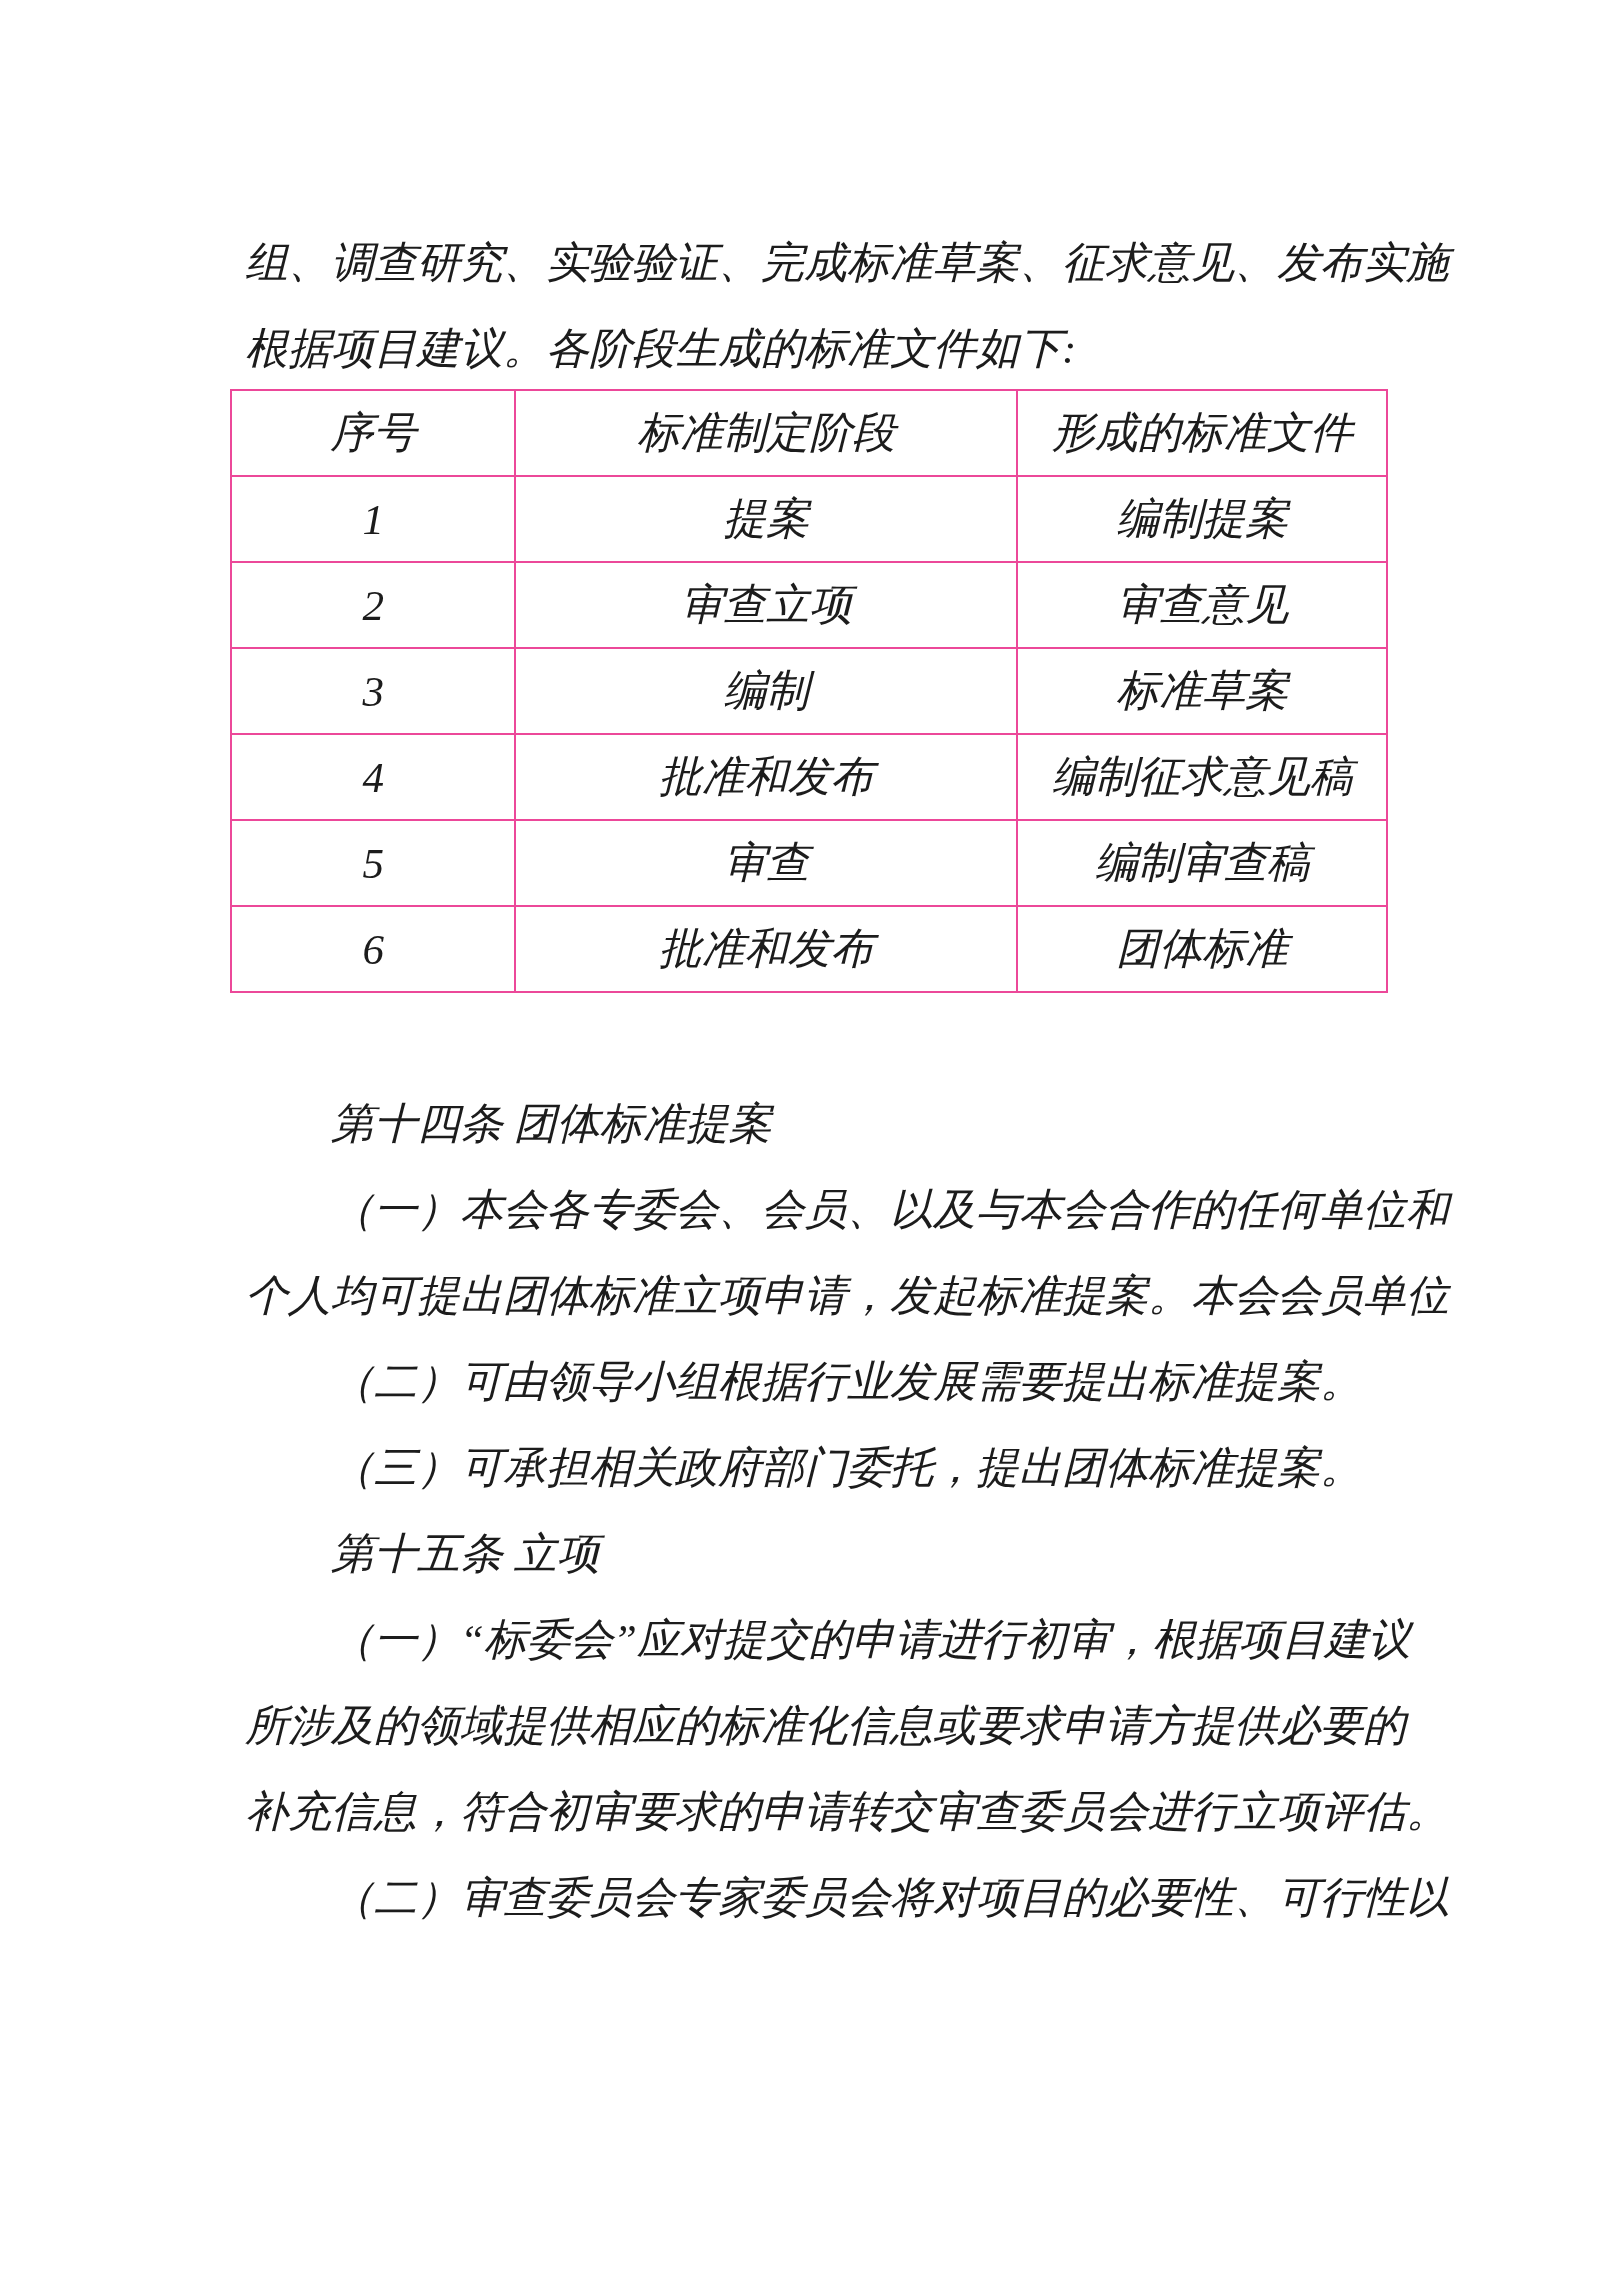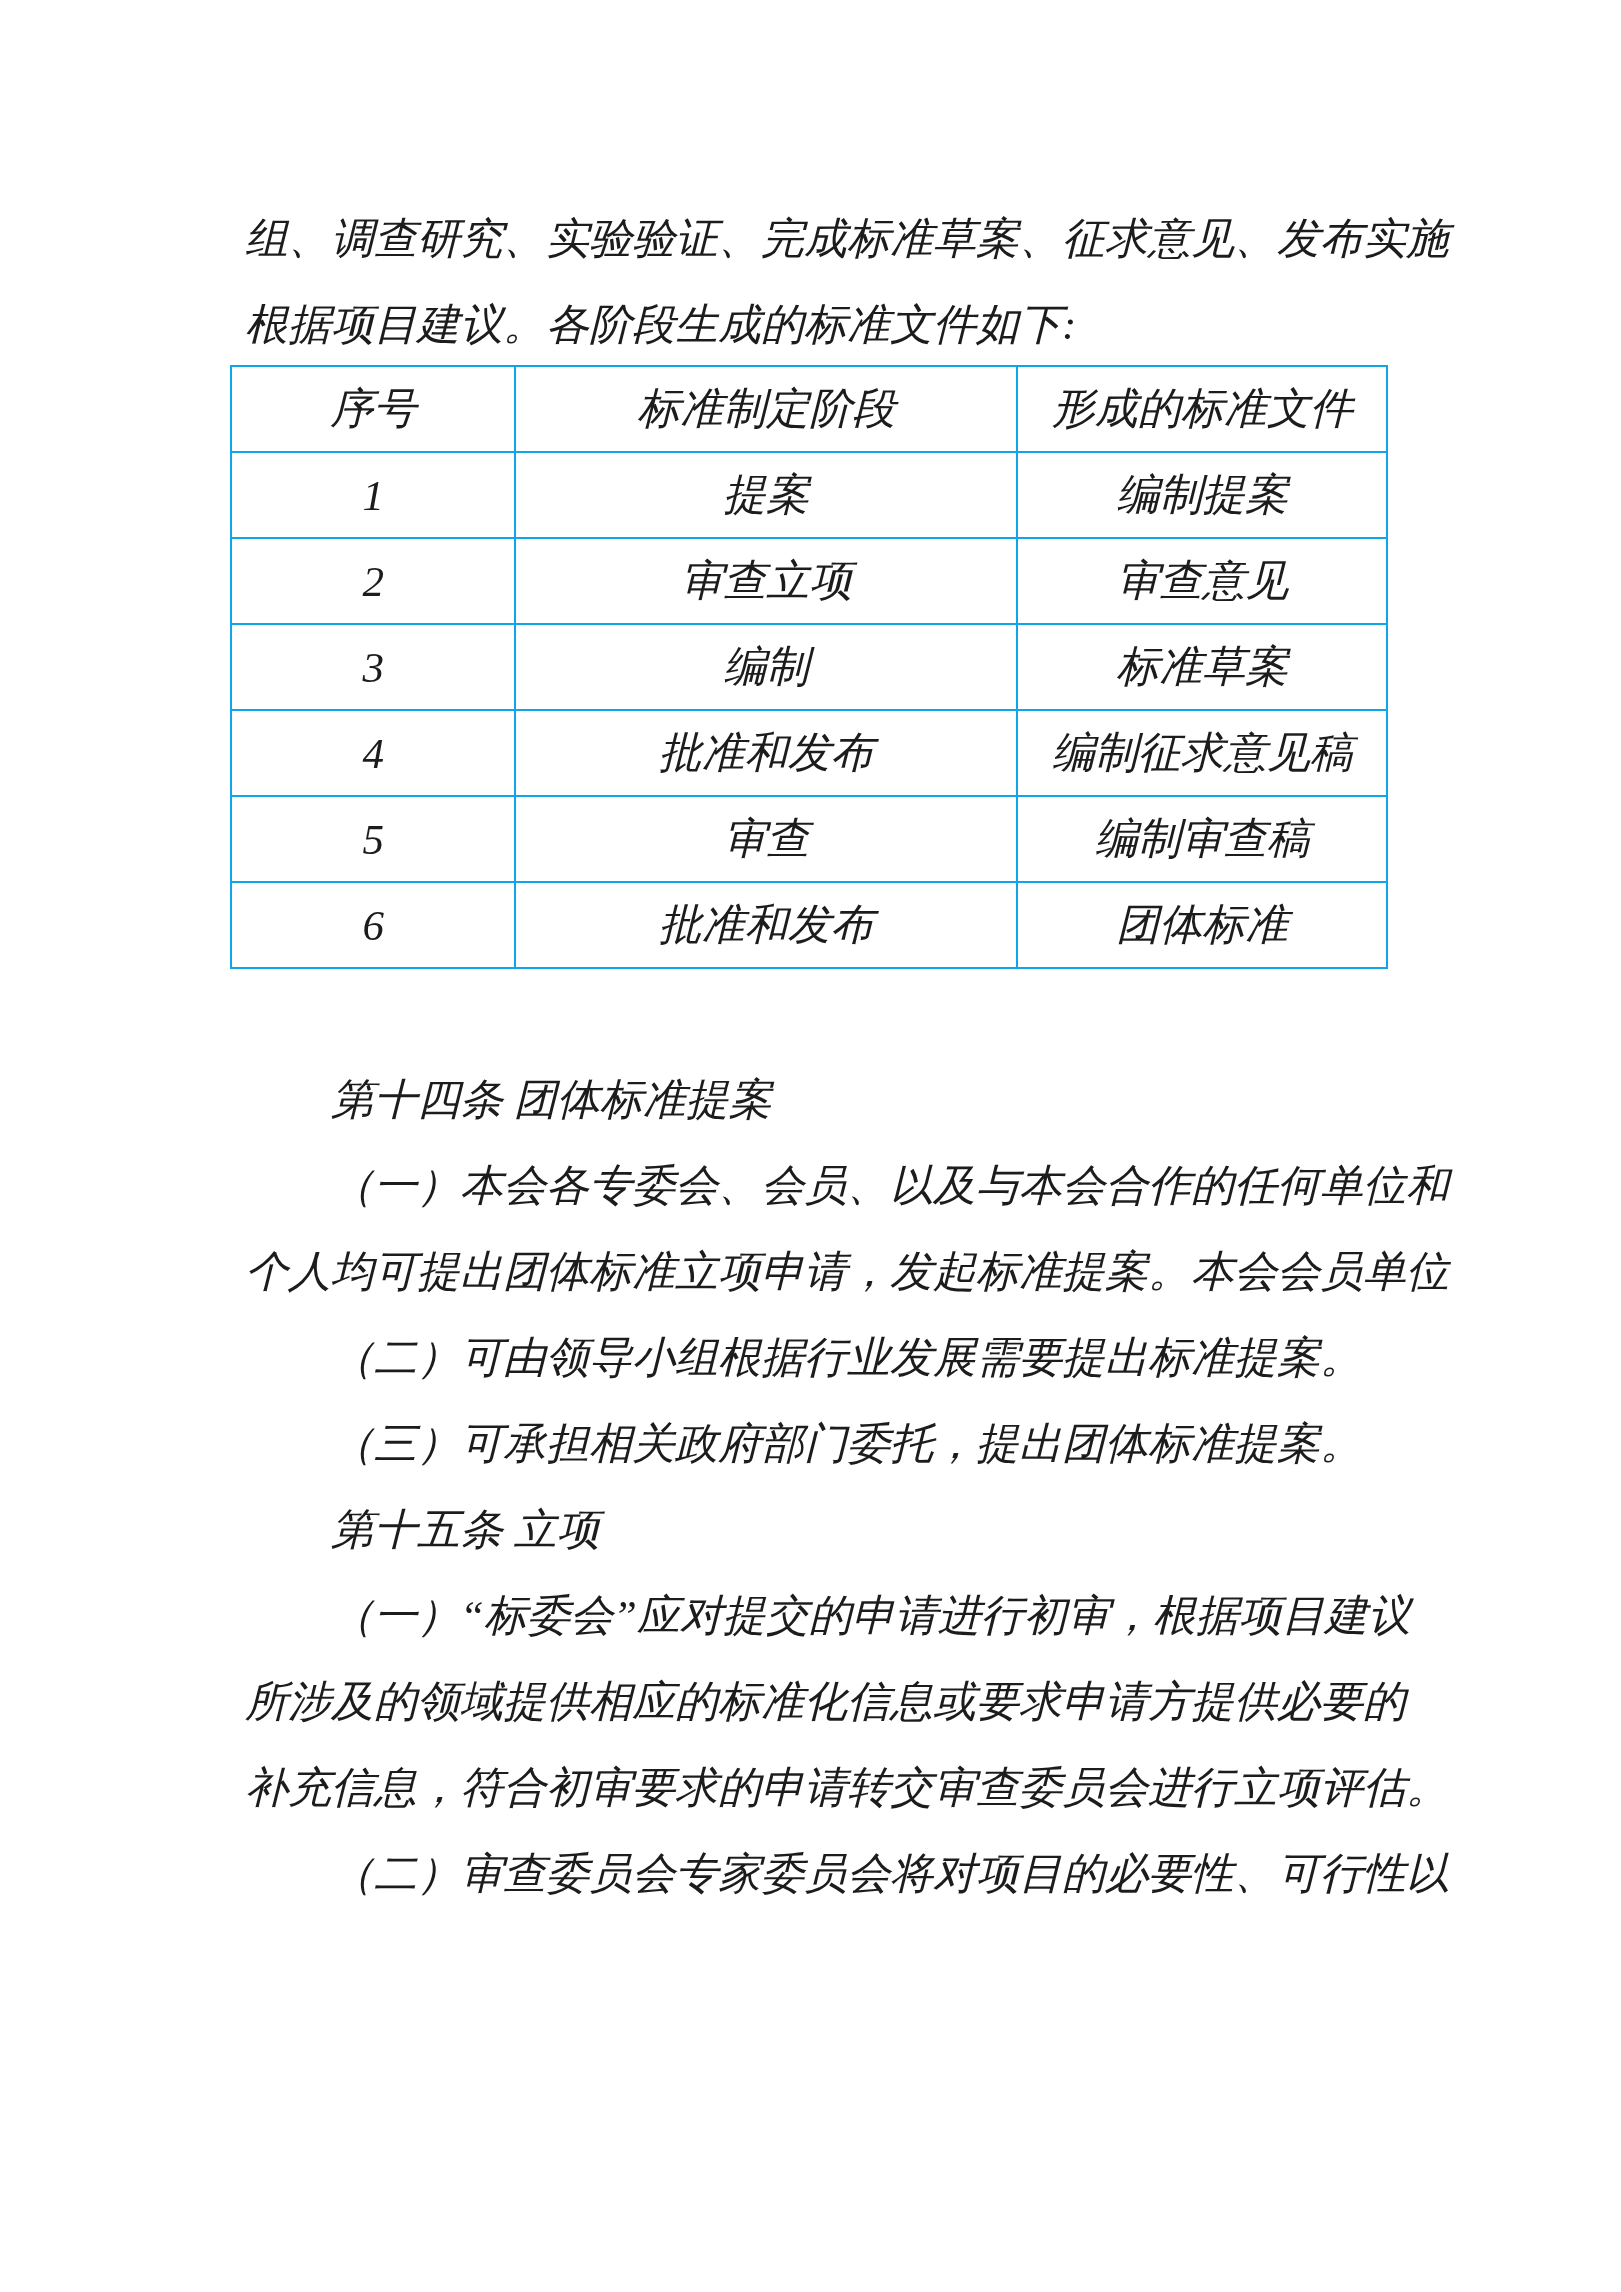--- a/index.html
+++ b/index.html
@@ -11,20 +11,21 @@
     font-family: "Liberation Serif", "DejaVu Serif", serif;
     font-style: italic;
     color: #1c1c1c;
   }
   .page {
     box-sizing: border-box;
     width: 1621px;
     height: 2033px;
     padding: 196px 167px 0 245px;
     position: relative;
+    margin-top: 24px;
   }
   .line {
     height: 86px;
     line-height: 86px;
     font-size: 43px;
     white-space: pre;
     letter-spacing: 0px;
   }
   .line.indent { padding-left: 86px; }
 
@@ -32,21 +33,21 @@
     border-collapse: collapse;
     table-layout: fixed;
     width: 1157px;
     margin: -2.9px 0 0 -14.7px;
     font-size: 43px;
   }
   table.std col.c1 { width: 284px; }
   table.std col.c2 { width: 502px; }
   table.std col.c3 { width: 370px; }
   table.std th, table.std td {
-    border: 2px solid #0ea5e9;
+    border: 2px solid #ec4899;
     height: 84px;
     text-align: center;
     vertical-align: middle;
     font-weight: normal;
     padding: 0;
     overflow: hidden;
   }
   #bodylines { margin-top: 88px; }
 </style>
 </head>

